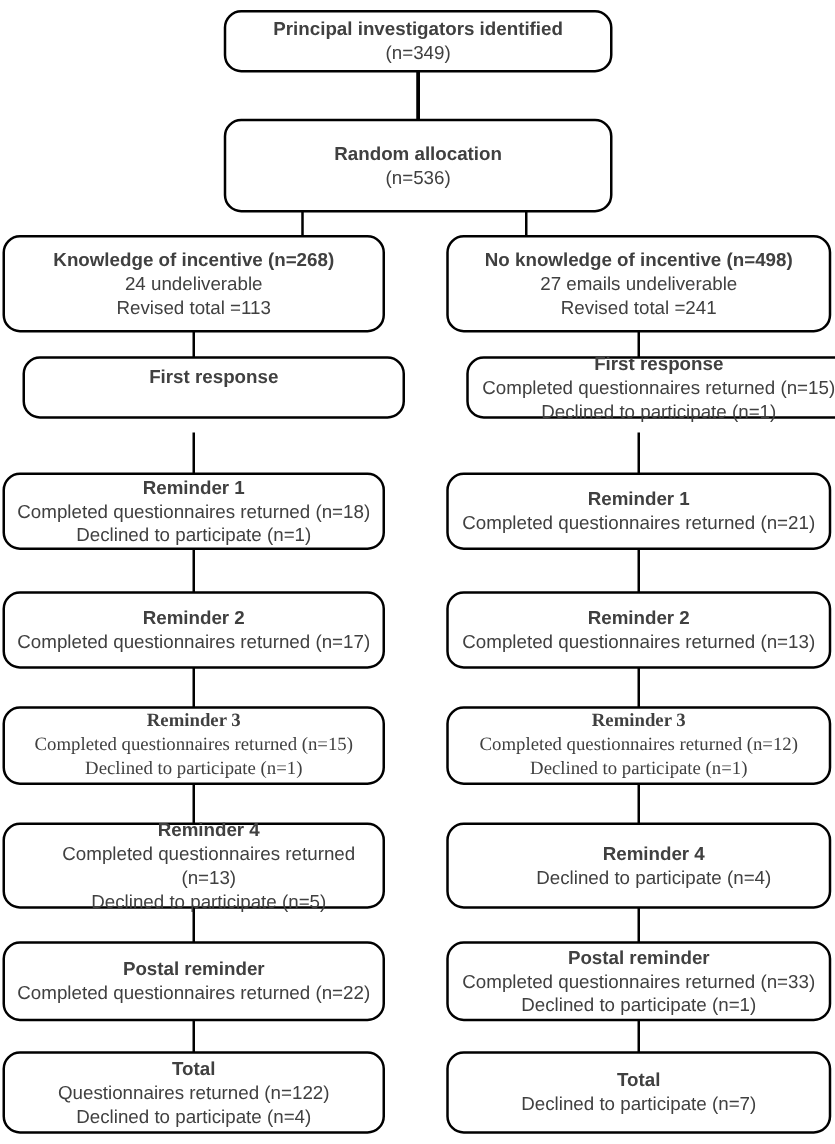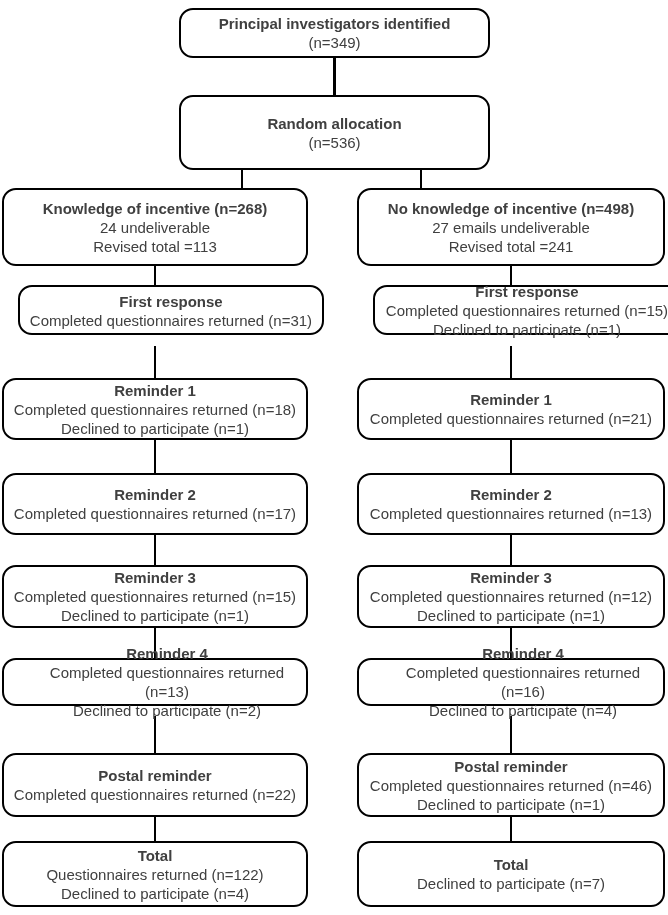--- a/index.html
+++ b/index.html
@@ -29,22 +29,22 @@
   .box .t{font-weight:bold;}
   .align-top{justify-content:flex-start;padding-top:5px;}
   
   .lc{left:2px;width:306px;}
   .rc{left:357px;width:308px;}
   
   .row-branch{top:188px;height:78px;}
   .row-1{top:285px;height:50px;margin-left:16px;}
   .row-2{top:378px;height:62px;}
   .row-3{top:473px;height:62px;}
-  .row-4{top:565px;height:63px;}
-  .row-5{top:658px;height:48px;padding-left:24px;}
+  .row-4{top:565px;height:63px;font-family:Liberation Serif, serif;}
+  .row-5{top:658px;height:69px;padding-left:24px;}
   .row-6{top:753px;height:64px;}
   .row-7{top:841px;height:66px;}
   
   .vline{position:absolute;width:2px;background:#000;}
   .hbar{position:absolute;height:3px;background:#000;}
 </style>
 </head>
 <body>
 
 <div class="canvas">
@@ -87,40 +87,39 @@
   </div>
 
   <div class="box rc row-branch">
     <div class="t">No knowledge of incentive (n=498)</div>
     <div>27 emails undeliverable</div>
     <div>Revised total =241</div>
   </div>
 
   <div class="box lc row-1 align-top">
     <div class="t">First response</div>
-    <div>Completed questionnaires returned (n=31)</div>
   </div>
   <div class="box lc row-2">
     <div class="t">Reminder 1</div>
     <div>Completed questionnaires returned (n=18)</div>
     <div>Declined to participate (n=1)</div>
   </div>
   <div class="box lc row-3">
     <div class="t">Reminder 2</div>
     <div>Completed questionnaires returned (n=17)</div>
   </div>
   <div class="box lc row-4">
     <div class="t">Reminder 3</div>
     <div>Completed questionnaires returned (n=15)</div>
     <div>Declined to participate (n=1)</div>
   </div>
   <div class="box lc row-5">
     <div class="t">Reminder 4</div>
     <div>Completed questionnaires returned (n=13)</div>
-    <div>Declined to participate (n=2)</div>
+    <div>Declined to participate (n=5)</div>
   </div>
   <div class="box lc row-6">
     <div class="t">Postal reminder</div>
     <div>Completed questionnaires returned (n=22)</div>
   </div>
   <div class="box lc row-7">
     <div class="t">Total</div>
     <div>Questionnaires returned (n=122)</div>
     <div>Declined to participate (n=4)</div>
   </div>
@@ -138,26 +137,25 @@
     <div class="t">Reminder 2</div>
     <div>Completed questionnaires returned (n=13)</div>
   </div>
   <div class="box rc row-4">
     <div class="t">Reminder 3</div>
     <div>Completed questionnaires returned (n=12)</div>
     <div>Declined to participate (n=1)</div>
   </div>
   <div class="box rc row-5">
     <div class="t">Reminder 4</div>
-    <div>Completed questionnaires returned (n=16)</div>
     <div>Declined to participate (n=4)</div>
   </div>
   <div class="box rc row-6">
     <div class="t">Postal reminder</div>
-    <div>Completed questionnaires returned (n=46)</div>
+    <div>Completed questionnaires returned (n=33)</div>
     <div>Declined to participate (n=1)</div>
   </div>
   <div class="box rc row-7">
     <div class="t">Total</div>
     <div>Declined to participate (n=7)</div>
   </div>
 
 </div>
 
 </body></html>

